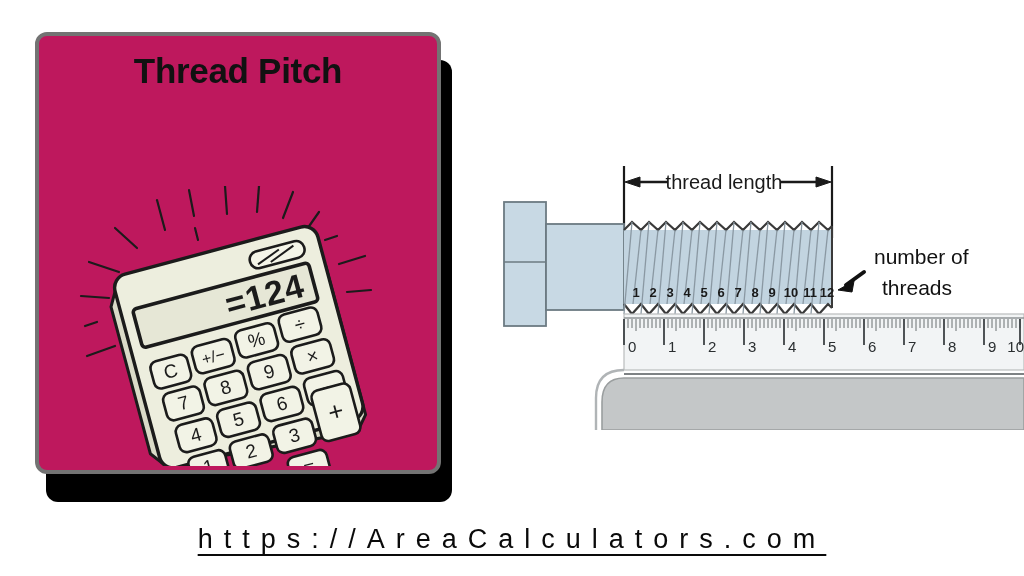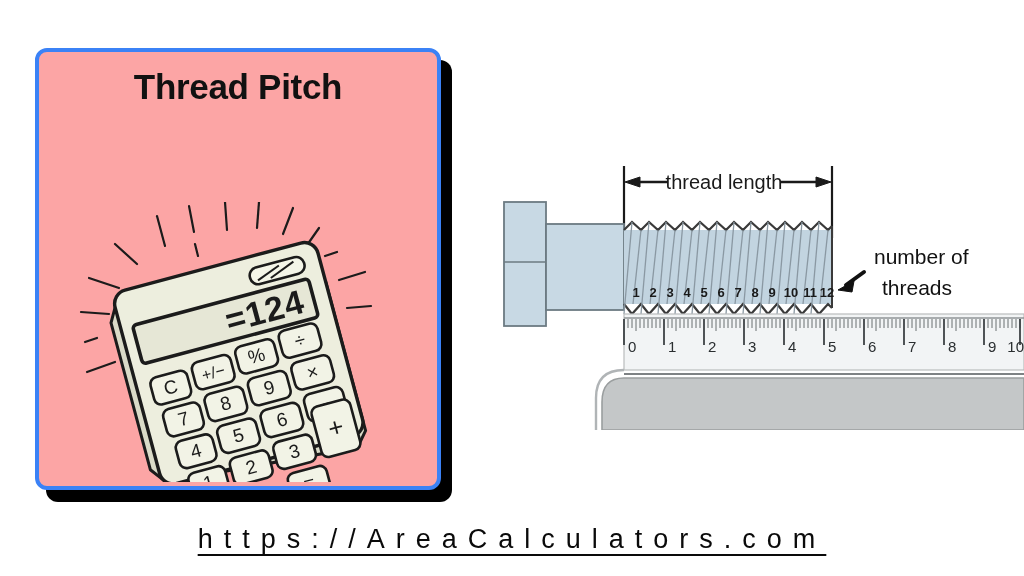--- a/index.html
+++ b/index.html
@@ -11,22 +11,22 @@
     position:relative;
   }
   #stage{position:absolute;left:0;top:0;width:1024px;height:576px;}
 
   
   .card-shadow{
     position:absolute;left:46px;top:60px;width:406px;height:442px;
     background:#000000;border-radius:12px;
   }
   .card{
-    position:absolute;left:35px;top:48px;width:406px;height:442px;
-    background:#fca5a5;border:4px solid #3b82f6;border-radius:12px;
+    position:absolute;left:35px;top:32px;width:406px;height:442px;
+    background:#be185d;border:4px solid #737373;border-radius:12px;
     box-sizing:border-box;overflow:hidden;
   }
   .card-title{
     position:absolute;left:0;top:12px;width:100%;
     text-align:center;color:#111111;
     font-family:"Liberation Sans", sans-serif;
     font-weight:bold;font-size:35px;line-height:1.30;
     letter-spacing:-0.3px;
   }
   .card-art{position:absolute;left:40px;top:150px;width:326px;height:280px;}

